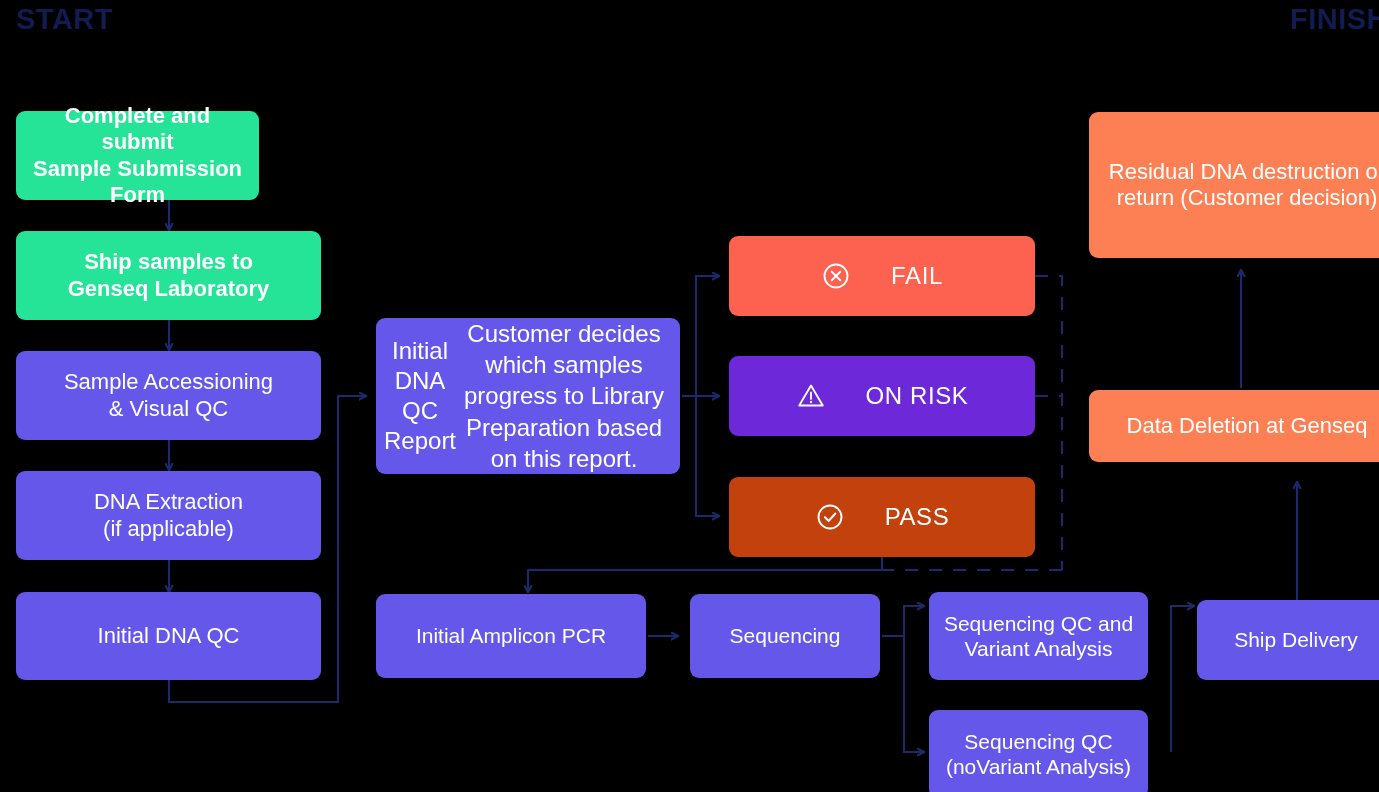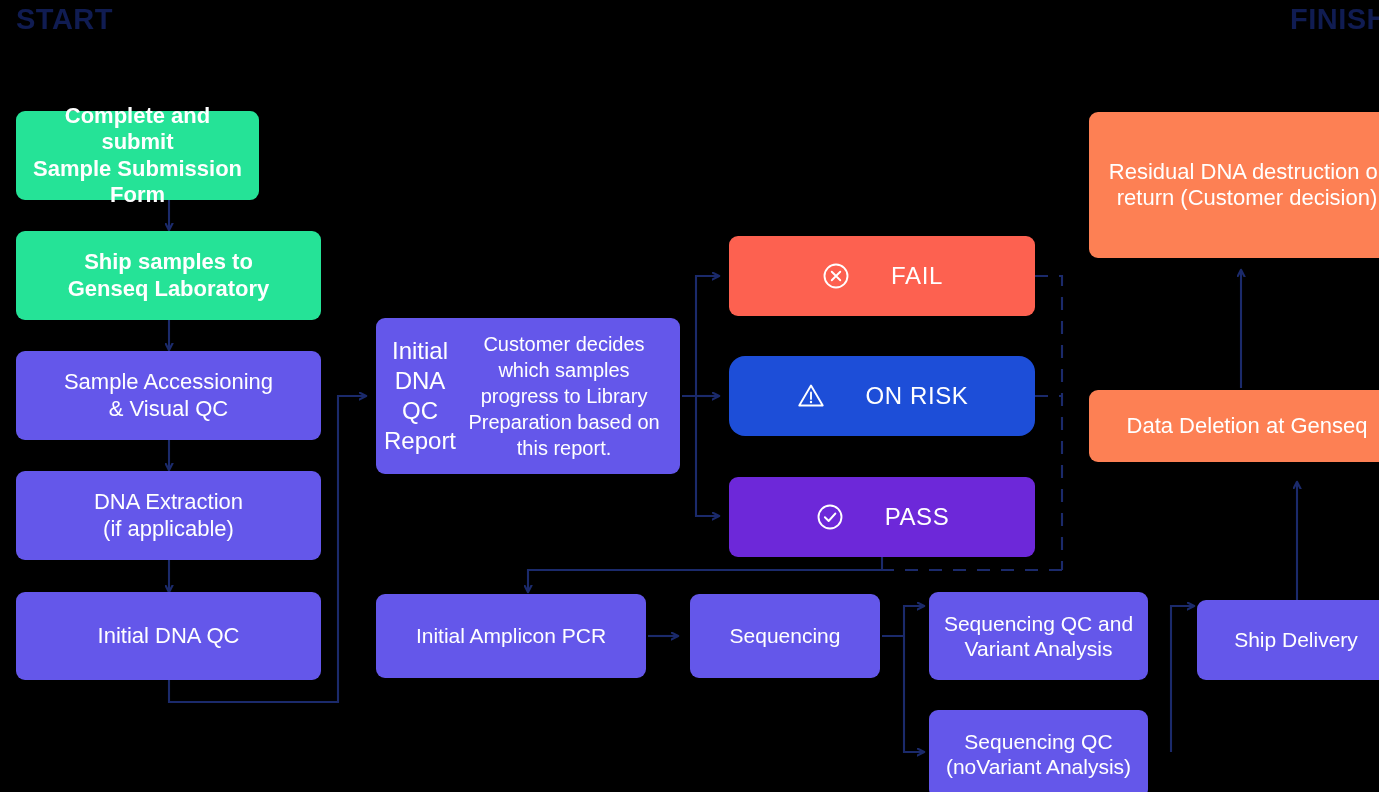--- a/index.html
+++ b/index.html
@@ -14,34 +14,34 @@
 
   .node{position:absolute;border-radius:9px;display:flex;align-items:center;
         justify-content:center;text-align:center;color:#fff;box-sizing:border-box;
         line-height:1.2;}
   .node .t{display:block;padding:0 10px;}
 
   .green{background:#25e397;}
   .violet{background:#6457ea;}
   .orange{background:#fd8054;}
   .red{background:#fd6150;}
-  .yellow{background:#1d4ed8;border-radius:16px;}
-  .lime{background:#6d28d9;}
+  .yellow{background:#6d28d9;}
+  .lime{background:#c2410c;}
   .n-f21{font-size:21px;}
   .n-f22{font-size:22px;}
 
   
   .status{display:flex;flex-direction:row;align-items:center;justify-content:center;gap:40px;}
   .status .sicon{width:30px;height:30px;flex:0 0 auto;}
   .status .stxt{font-size:24px;letter-spacing:.6px;}
 
   
   #report-box{flex-direction:row;justify-content:center;padding:8px 8px;}
   #report-box .head{font-size:24px;line-height:1.25;display:block;}
-  #report-box .body{font-size:20px;line-height:1.3;display:block;padding:0 6px;}
+  #report-box .body{font-size:24px;line-height:1.3;display:block;padding:0 6px;}
 
   svg.edges{position:absolute;left:0;top:0;width:1379px;height:792px;
             pointer-events:none;overflow:visible;}
 </style>
 </head>
 <body>
 
 <div id="stage">
 
   <svg class="edges" viewBox="0 0 1379 792">

